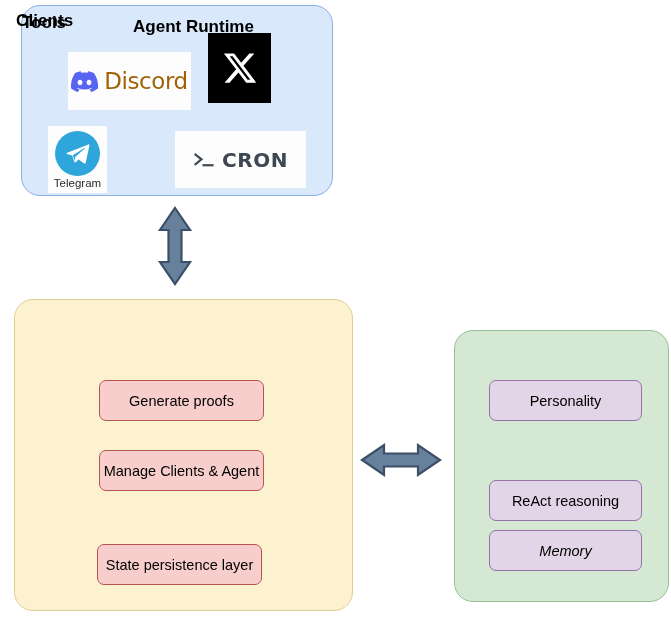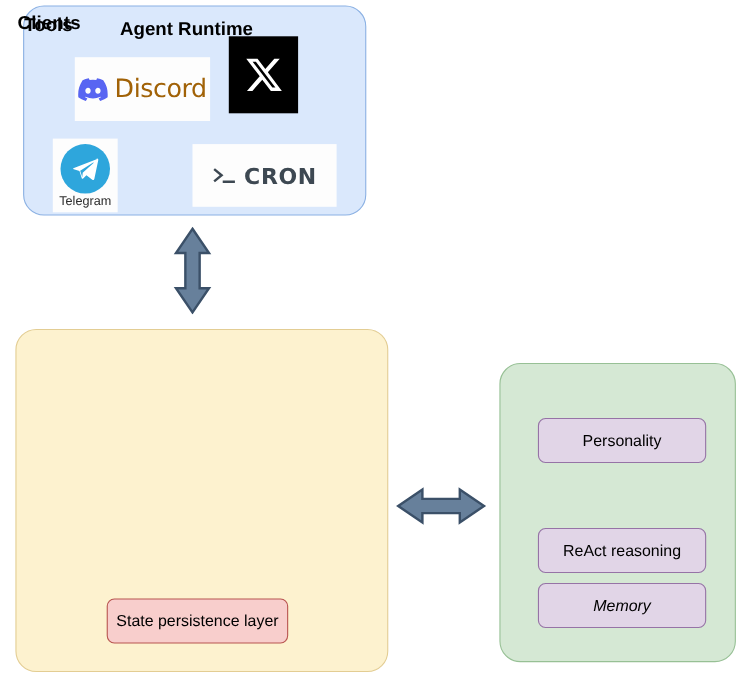--- a/index.html
+++ b/index.html
@@ -54,20 +54,21 @@
     left: 14px; top: 299px;
     width: 339px; height: 312px;
     background: #fdf2cf;
     border-color: #e3cd93;
   }
   #runtime-title {
     left: 0; top: 17px;
     width: 339px;
     text-align: center;
     font-size: 17px;
+    padding-left: 24px;
   }
 
   
   #agent-box {
     left: 454px; top: 330px;
     width: 215px; height: 272px;
     background: #d5e8d4;
     border-color: #97c095;
   }
   #agent-title {
@@ -221,20 +222,22 @@
     </div>
   </div>
 
   <svg class="arrow" id="arrow-vertical" viewBox="0 0 40 80">
     <path d="M20 2 L35 24 L26.5 24 L26.5 56 L35 56 L20 78 L5 56 L13.5 56 L13.5 24 L5 24 Z" fill="#67809b" stroke="#3b5068" stroke-width="2.2" stroke-linejoin="miter"></path>
   </svg>
 
   <div class="group-box" id="runtime-box"></div>
   <div class="group-title" id="runtime-title">Agent Runtime</div>
 
+  <div class="chip chip-pink" id="chip-proofs">Generate proofs</div>
+  <div class="chip chip-pink" id="chip-manage">Manage Clients &amp; Agent</div>
   <div class="chip chip-pink" id="chip-state">State persistence layer</div>
 
   <svg class="arrow" id="arrow-horizontal" viewBox="0 0 82 46">
     <path d="M2 23 L24 8 L24 16.5 L58 16.5 L58 8 L80 23 L58 38 L58 29.5 L24 29.5 L24 38 Z" fill="#67809b" stroke="#3b5068" stroke-width="2.2" stroke-linejoin="miter"></path>
   </svg>
 
   <div class="group-box" id="agent-box"></div>
   <div class="group-title" id="agent-title">Tools</div>
 
   <div class="chip chip-purple" id="chip-personality">Personality</div>

